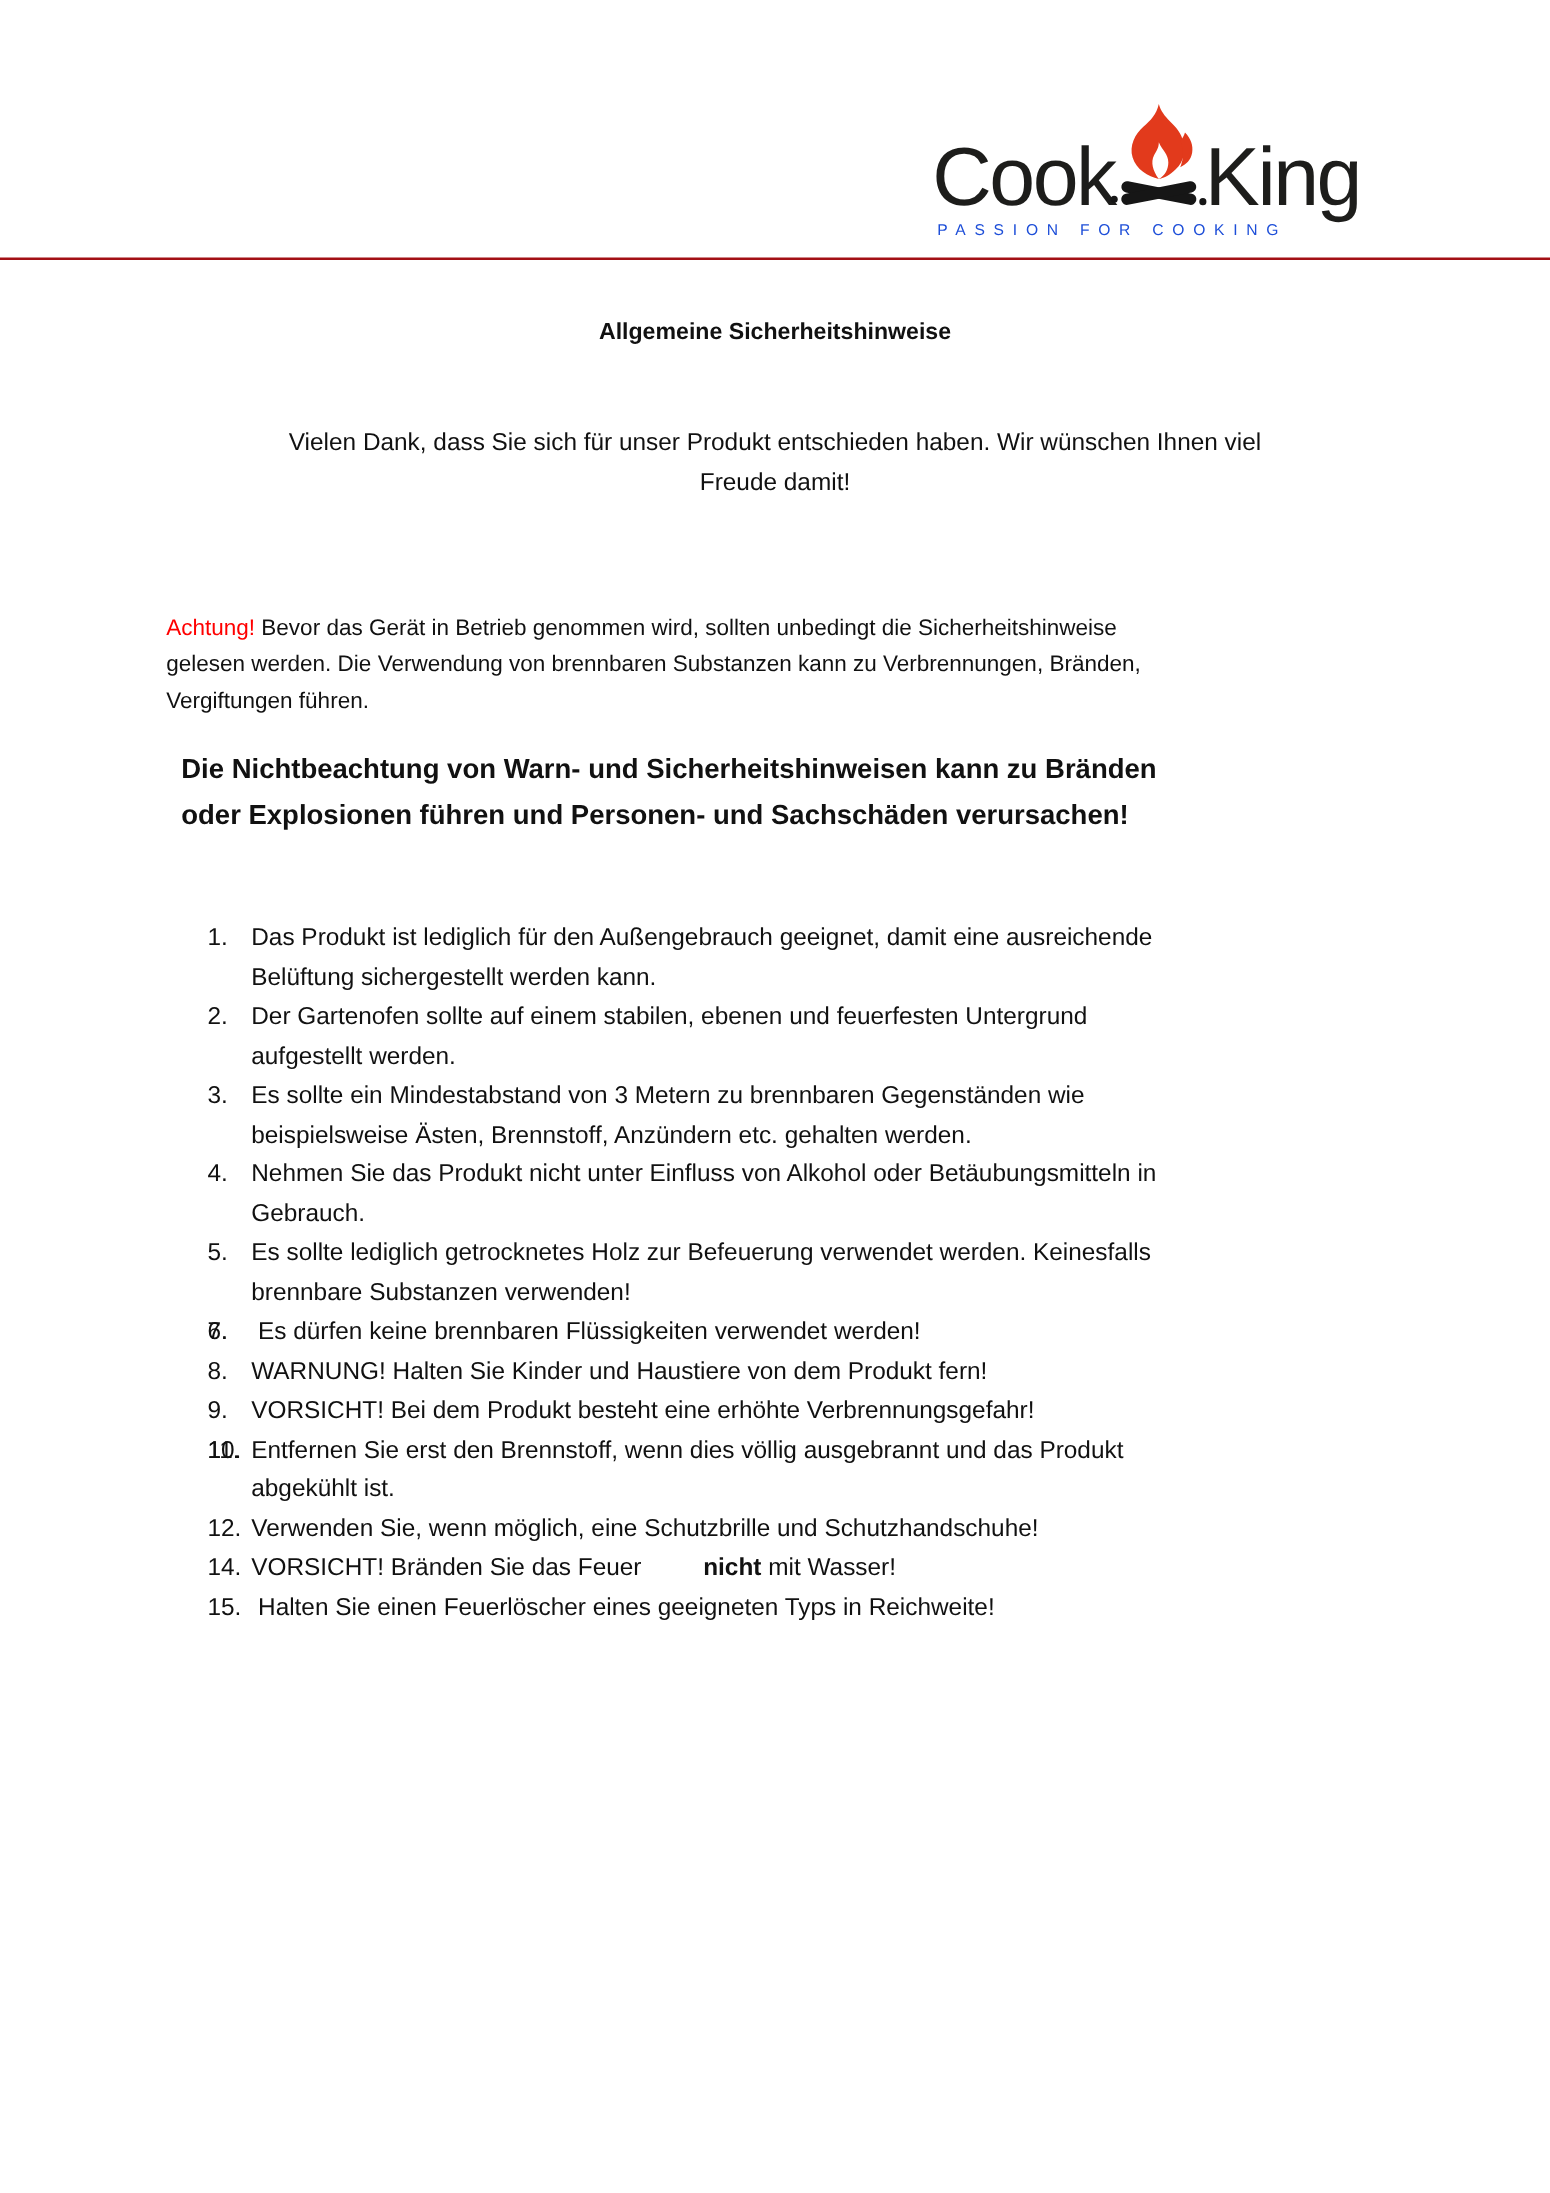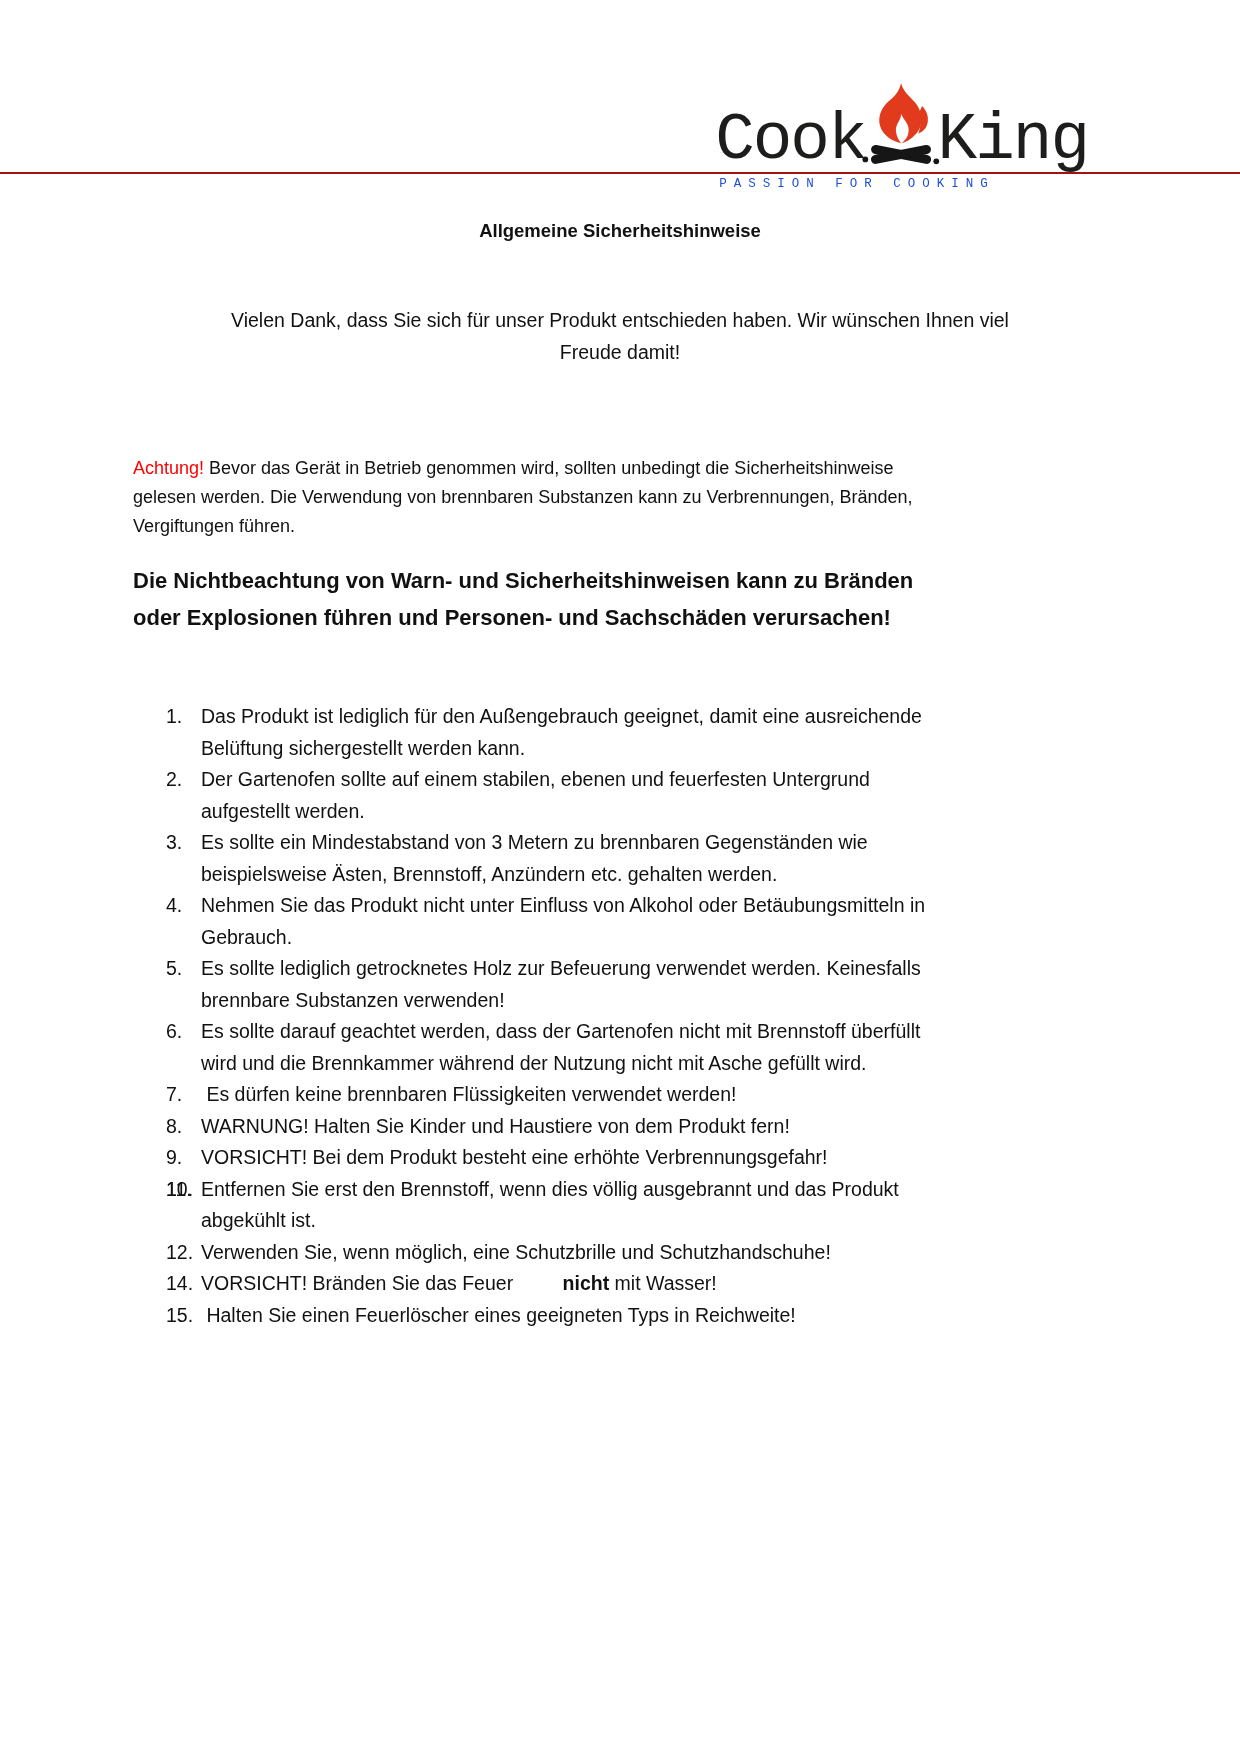--- a/index.html
+++ b/index.html
@@ -2,21 +2,21 @@
 <html><head>
 <meta charset="utf-8">
 <style>
   html,body { margin:0; padding:0; background:#ffffff; }
   body {
     width:1240px; height:1754px;
     font-family:"Liberation Sans", sans-serif;
     color:#111; position:relative; overflow:hidden;
   }
   
-  .header { position:relative; height:174px;font-family:Liberation Mono, monospace; }
+  .header { position:relative; height:208px; }
   .logo { position:absolute; top:80px; right:152px; text-align:left; }
   .brand-row { display:flex; align-items:flex-end; }
   .brand {
     font-size:66px; line-height:1; font-weight:400;
     letter-spacing:-2px; color:#1d1d1b;
   }
   .campfire { margin:0 -4px -2px -4px; display:block; }
   .tagline {
     margin-top:3px; margin-left:4px;
     font-size:12.5px; letter-spacing:7px; color:#1d4ed8; font-weight:400;
@@ -41,20 +41,21 @@
   .warning {
     margin-top:86px; max-width:910px;
     font-size:18px; font-weight:normal; line-height:29px;
   }
   .warning-label { color:#ff0000; }
   .warning-text { white-space:pre-line; }
   .big-heading {
     margin-top:21px; max-width:820px;
     font-size:22px; font-weight:bold; line-height:37px;
     white-space:pre-line;
+    margin-left:12px;
   }
   .safety-list {
     list-style:none; margin:65px 0 0 33px; padding:0;
     font-size:19.5px; line-height:31.5px; max-width:810px;
   }
   .safety-item { position:relative; padding-left:35px; }
   .safety-item .num { position:absolute; left:0; top:0; }
   .safety-item .t { white-space:pre-line; }
   .b { font-weight:bold;padding-left:44px; }
 </style>
@@ -107,22 +108,21 @@
       <li class="safety-item"><span class="num">1.</span><span class="t">Das Produkt ist lediglich für den Außengebrauch geeignet, damit eine ausreichende
 Belüftung sichergestellt werden kann.</span></li>
       <li class="safety-item"><span class="num">2.</span><span class="t">Der Gartenofen sollte auf einem stabilen, ebenen und feuerfesten Untergrund
 aufgestellt werden.</span></li>
       <li class="safety-item"><span class="num">3.</span><span class="t">Es sollte ein Mindestabstand von 3 Metern zu brennbaren Gegenständen wie
 beispielsweise Ästen, Brennstoff, Anzündern etc. gehalten werden.</span></li>
       <li class="safety-item"><span class="num">4.</span><span class="t">Nehmen Sie das Produkt nicht unter Einfluss von Alkohol oder Betäubungsmitteln in
 Gebrauch.</span></li>
       <li class="safety-item"><span class="num">5.</span><span class="t">Es sollte lediglich getrocknetes Holz zur Befeuerung verwendet werden. Keinesfalls
 brennbare Substanzen verwenden!</span></li>
-      <li class="safety-item"><span class="num">6.</span><span class="t">Es sollte darauf geachtet werden, dass der Gartenofen nicht mit Brennstoff überfüllt
-wird und die Brennkammer während der Nutzung nicht mit Asche gefüllt wird.</span></li>
+      <li class="safety-item"><span class="num">6.</span></li>
       <li class="safety-item"><span class="num">7.</span><span class="t">&nbsp;Es dürfen keine brennbaren Flüssigkeiten verwendet werden!</span></li>
       <li class="safety-item"><span class="num">8.</span><span class="t">WARNUNG! Halten Sie Kinder und Haustiere von dem Produkt fern!</span></li>
       <li class="safety-item"><span class="num">9.</span><span class="t">VORSICHT! Bei dem Produkt besteht eine erhöhte Verbrennungsgefahr!</span></li>
       <li class="safety-item"><span class="num">10.</span></li>
       <li class="safety-item"><span class="num">11.</span><span class="t">Entfernen Sie erst den Brennstoff, wenn dies völlig ausgebrannt und das Produkt
 abgekühlt ist.</span></li>
       <li class="safety-item"><span class="num">12.</span><span class="t">Verwenden Sie, wenn möglich, eine Schutzbrille und Schutzhandschuhe!</span></li>
       <li class="safety-item"><span class="num">14.</span><span>VORSICHT! Bränden Sie das Feuer </span><span class="b">nicht</span><span> mit Wasser!</span></li>
       <li class="safety-item"><span class="num">15.</span><span class="t">&nbsp;Halten Sie einen Feuerlöscher eines geeigneten Typs in Reichweite!</span></li>
     </ul>

